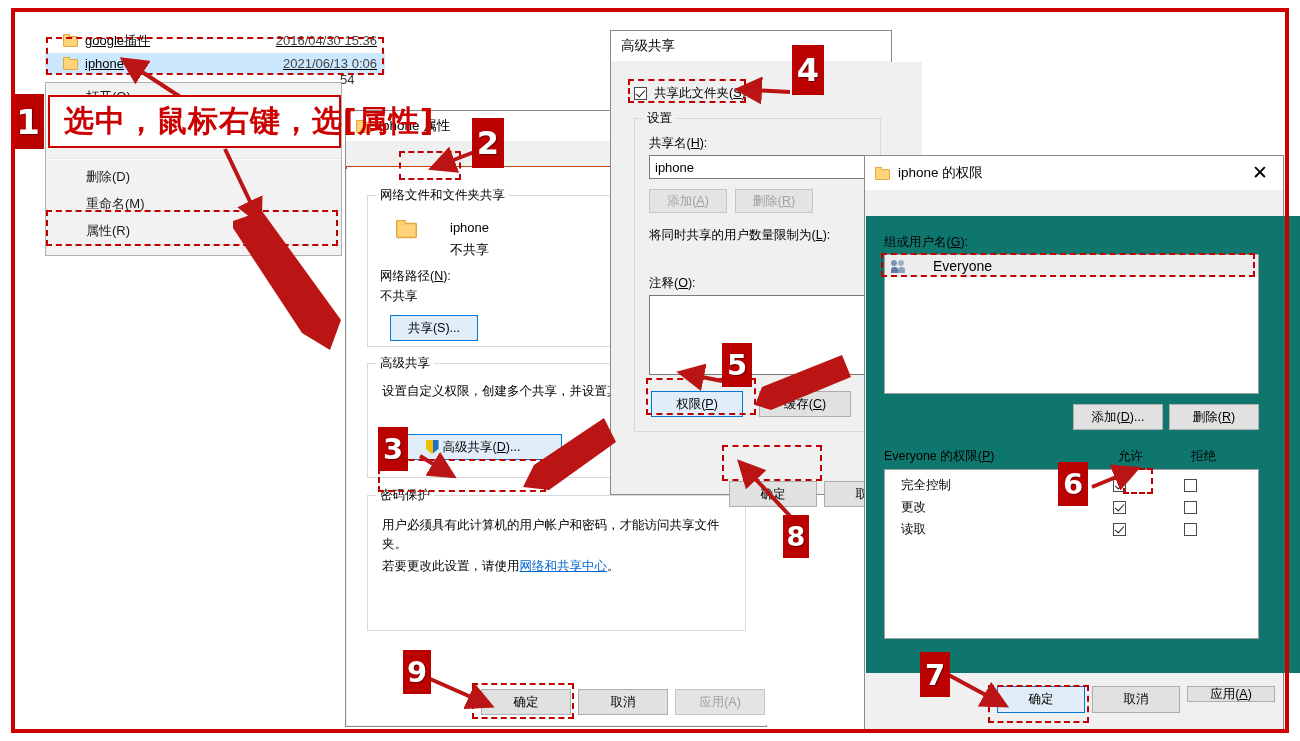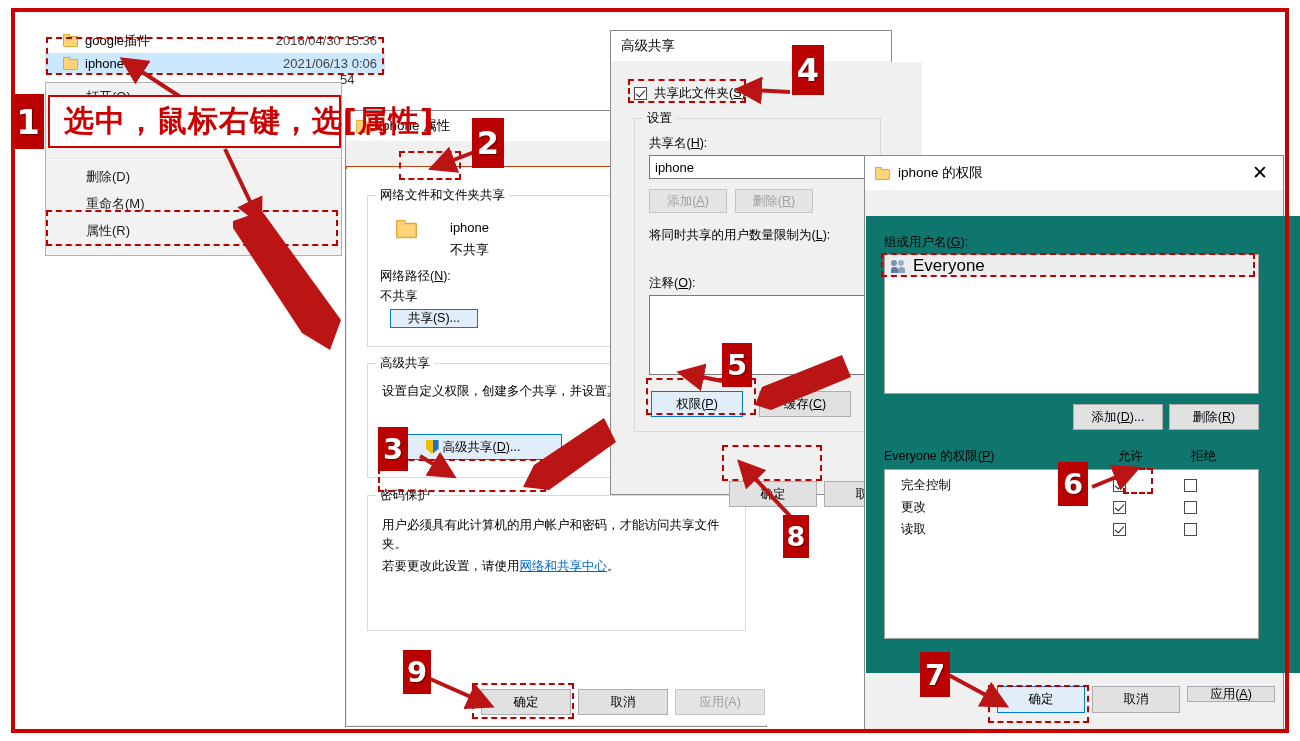--- a/index.html
+++ b/index.html
@@ -81,21 +81,21 @@
   .people-ico i:nth-child(1){left:0;top:0;}
   .people-ico i:nth-child(2){left:7px;top:0;background:#9bb0cc;}
   .people-ico b{position:absolute;bottom:0;width:7px;height:6px;background:#5f7ba3;border-radius:3px 3px 0 0;}
   .people-ico b:nth-of-type(1){left:0;}
   .people-ico b:nth-of-type(2){left:7px;background:#8aa2c0;}
   .perm-row{display:flex;align-items:center;height:22px;font-size:12.5px;}
 </style>
 </head>
 <body>
 
-<div class="abs" id="explorer" style="left:45px;top:30px;width:340px;height:48px;background:#fff;">
+<div class="abs" id="explorer" style="left:45px;top:30px;width:340px;height:48px;background:#fff;text-decoration:underline;">
   <div class="file-row" style="padding-left:18px;padding-right:8px;justify-content:space-between;">
     <div style="display:flex;align-items:center;">
       <span class="folder-ico"></span>
       <span>google插件</span>
     </div>
     <span style="color:#444;">2016/04/30 15:36</span>
   </div>
   <div class="file-row" style="padding-left:18px;padding-right:8px;justify-content:space-between;background:#cce8ff;margin-top:2px;">
     <div style="display:flex;align-items:center;">
       <span class="folder-ico"></span>
@@ -139,21 +139,21 @@
         <span class="folder-ico" style="width:22px;height:20px;margin-right:14px;transform:scale(1.4);transform-origin:left top;"></span>
         <div style="margin-left:18px;">
           <div class="lbl" style="font-size:13px;">iphone</div>
           <div class="lbl" style="font-size:13px;margin-top:6px;">不共享</div>
         </div>
       </div>
       <div class="lbl" style="position:absolute;left:12px;top:72px;">
         网络路径(<u>N</u>):
       </div>
       <div class="lbl" style="position:absolute;left:12px;top:92px;">不共享</div>
-      <div class="btn focus" style="position:absolute;left:22px;top:113px;width:88px;height:19px;">共享(S)...</div>
+      <div class="btn focus" style="position:absolute;left:22px;top:119px;width:88px;height:26px;">共享(S)...</div>
     </div>
 
     <div class="group" style="left:20px;top:196px;width:377px;height:113px;background:#fff;">
       <div class="group-legend" style="background:#fff;">高级共享</div>
       <div class="lbl" style="position:absolute;left:14px;top:18px;width:350px;white-space:normal;line-height:19px;">设置自定义权限，创建多个共享，并设置其他高级共享选项。</div>
       <div class="btn focus" style="position:absolute;left:16px;top:70px;width:178px;height:26px;">
         <span class="shield"></span>
         <span>高级共享(<u>D</u>)...</span>
       </div>
     </div>
@@ -213,21 +213,21 @@
 
     <div class="lbl" style="position:absolute;left:18px;top:18px;">组或用户名(<u>G</u>):</div>
     <div class="listbox" style="left:18px;top:38px;width:375px;height:140px;position:absolute;">
       <div style="display:flex;align-items:center;height:22px;padding-left:6px;background:#eee;">
         <span class="people-ico">
             <i></i>
             <i></i>
             <b></b>
             <b></b>
           </span>
-        <span style="font-size:17px;">Everyone</span>
+        <span style="font-size:14px;margin-left:20px;">Everyone</span>
       </div>
     </div>
 
     <div class="btn" style="position:absolute;left:207px;top:188px;width:90px;height:26px;">添加(<u>D</u>)...</div>
     <div class="btn" style="position:absolute;left:303px;top:188px;width:90px;height:26px;">删除(<u>R</u>)</div>
 
     <div class="lbl" style="position:absolute;left:18px;top:232px;">Everyone 的权限(<u>P</u>)</div>
     <div class="lbl" style="position:absolute;left:252px;top:232px;">允许</div>
     <div class="lbl" style="position:absolute;left:325px;top:232px;">拒绝</div>
 

